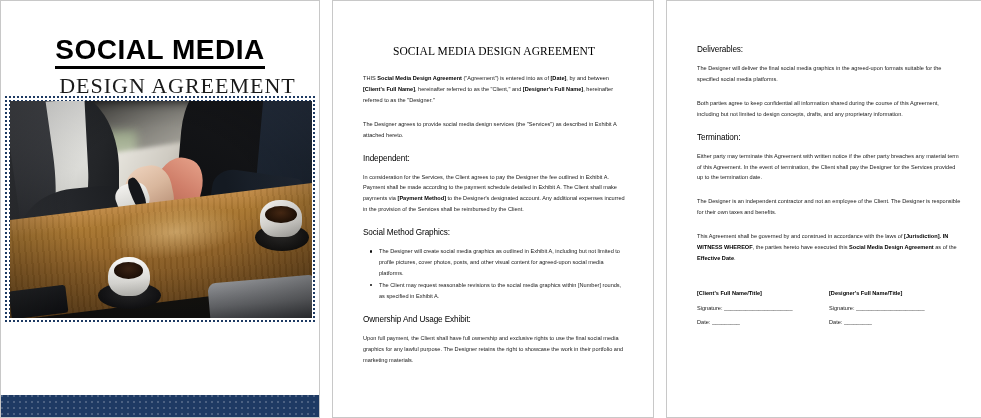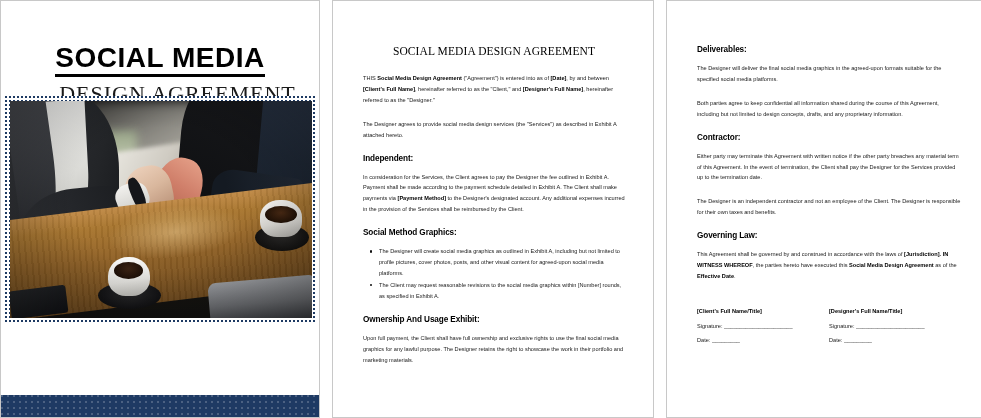--- a/index.html
+++ b/index.html
@@ -32,21 +32,21 @@
   }
   .page-1 { width: 320px; margin-left: 0px; }
   .page-gap { flex: 0 0 auto; width: 12px; height: 418px; background:#ffffff; }
   .page-2 { width: 322px; }
   .page-3 { width: 324px; }
 
   
   .cover-inner {
     position: absolute;
     inset: 0;
-    padding: 16px;
+    padding: 8px;
   }
   .cover-title-block {
     padding-top: 26px;
     text-align: center;
   }
   .cover-title {
     font-family: "Liberation Sans", sans-serif;
     font-weight: 700;
     font-size: 28px;
     letter-spacing: 0.5px;
@@ -282,21 +282,21 @@
     font-size: 11.5px;
     font-weight: 400;
     letter-spacing: 0.1px;
     text-align: center;
     color: #000;
     margin-bottom: 16px;
   }
   .doc-h2 {
     font-family: "Liberation Sans", sans-serif;
     font-size: 8.2px;
-    font-weight: 700;
+    font-weight: 400;
     color: #000;
     margin: 0 0 9px 0;
     letter-spacing: -0.1px;
   }
   .doc-p {
     font-family: "Liberation Sans", sans-serif;
     font-size: 5.6px;
     line-height: 1.95;
     color: #1a1a1a;
     margin: 0 0 13px 0;
@@ -430,26 +430,25 @@
   <div class="page-gap"></div>
 
   <div class="page page-3">
     <div class="doc-body">
 
       <h2 class="doc-h2">Deliverables:</h2>
       <p class="doc-p">The Designer will deliver the final social media graphics in the agreed-upon formats suitable for the specified social media platforms.</p>
 
       <p class="doc-p">Both parties agree to keep confidential all information shared during the course of this Agreement, including but not limited to design concepts, drafts, and any proprietary information.</p>
 
-      <h2 class="doc-h2">Contractor:</h2>
+      <h2 class="doc-h2">Termination:</h2>
       <p class="doc-p">Either party may terminate this Agreement with written notice if the other party breaches any material term of this Agreement. In the event of termination, the Client shall pay the Designer for the Services provided up to the termination date.</p>
 
       <p class="doc-p">The Designer is an independent contractor and not an employee of the Client. The Designer is responsible for their own taxes and benefits.</p>
 
-      <h2 class="doc-h2">Governing Law:</h2>
       <p class="doc-p"><span>This Agreement shall be governed by and construed in accordance with the laws of </span><b>[Jurisdiction]. IN WITNESS WHEREOF</b><span>, the parties hereto have executed this </span><b>Social Media Design Agreement</b><span> as of the </span><b>Effective Date</b><span>.</span></p>
 
       <div class="sig-wrap">
         <div class="sig-col">
           <div class="sig-name">[Client's Full Name/Title]</div>
           <div class="sig-line">Signature: ______________________</div>
           <div class="sig-line">Date: _________</div>
         </div>
         <div class="sig-col">
           <div class="sig-name">[Designer's Full Name/Title]</div>

